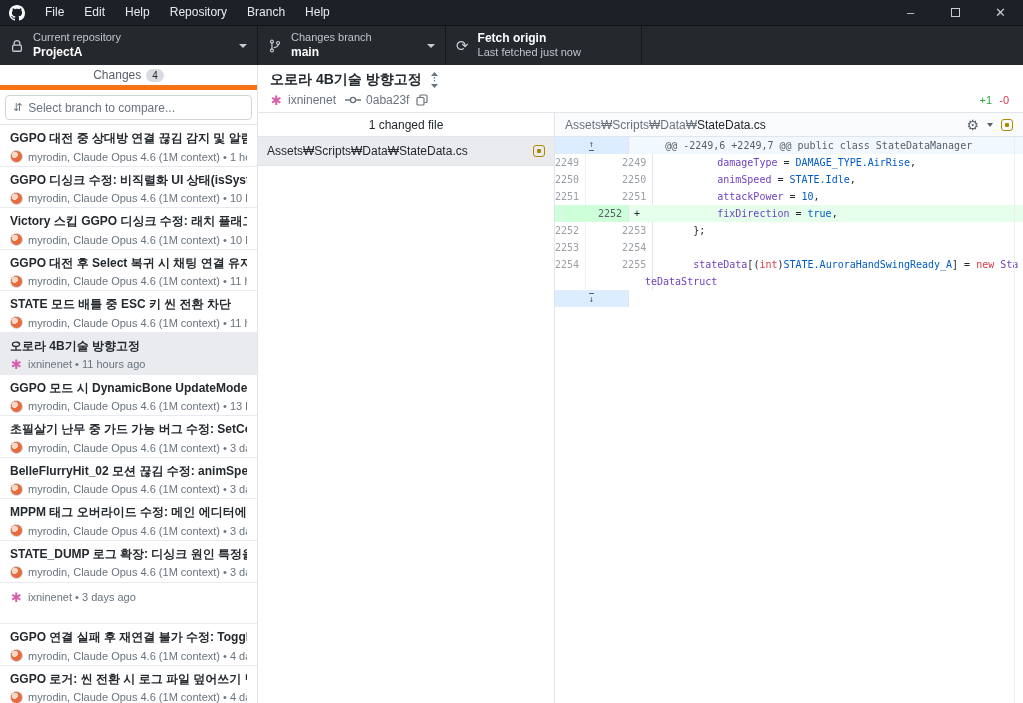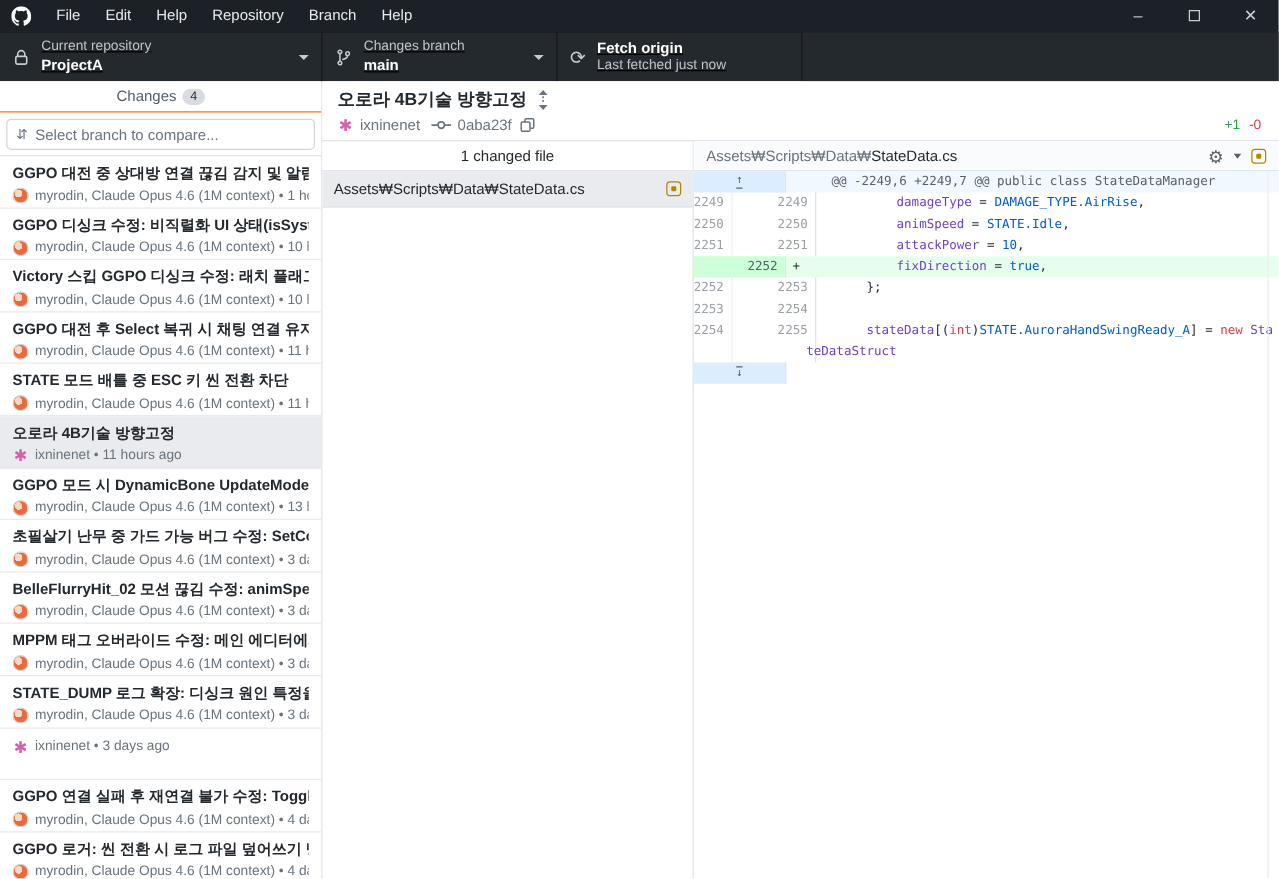--- a/index.html
+++ b/index.html
@@ -11,35 +11,35 @@
   .gh-logo { width:16px; height:16px; margin:0 10px 0 9px; flex:none; }
   .menu-item { font-size:12px; padding:0 10px; line-height:25px; color:#e8eaed; cursor:default; }
   .win-controls { margin-left:auto; display:flex; align-items:center; height:25px; }
   .win-btn { width:45px; height:25px; display:flex; align-items:center; justify-content:center; color:#c9ccd1; font-size:13px; }
   .win-max-box { width:9px; height:9px; border:1px solid #c9ccd1; display:inline-block; }
 
   
   .toolbar { height:40px; background:#24292e; display:flex; border-top:1px solid #101417; }
   .tool-section { display:flex; align-items:center; padding:0 10px; border-right:1px solid #15191d; position:relative; }
   .tool-section .ticon { color:#c6cbd1; margin-right:9px; flex:none; display:flex; }
-  .ttext { line-height:1.25;text-decoration:underline; }
+  .ttext { line-height:1.25; }
   .tlabel { font-size:11px; color:#c0c5cb; }
   .tvalue { font-size:12px; color:#fff; font-weight:bold; }
   .caret-down { width:0; height:0; border-left:4px solid transparent; border-right:4px solid transparent;
                 border-top:4px solid #c6cbd1; margin-left:auto; }
   .sec-repo { width:258px; } .sec-branch { width:188px; } .sec-fetch { width:196px; }
   .toolbar-rest { flex:1; background:#24292e; }
 
   
   .app-body { display:flex; height:638px; }
   .sidebar { width:258px; flex:none; border-right:1px solid #e1e4e8; display:flex; flex-direction:column; background:#fff; }
   .main { flex:1; display:flex; flex-direction:column; min-width:0; }
 
   
-  .tabs { display:flex; height:25px; border-bottom:1px solid #f97316; }
+  .tabs { display:flex; height:25px; border-bottom:5px solid #f97316; }
   .tab { flex:1; display:flex; align-items:center; justify-content:center; font-size:12px; color:#586069; gap:5px; position:relative; }
   .tab.active { color:#24292e; font-weight:bold; }
   .tab.active::after { content:""; position:absolute; left:0; right:0; bottom:-1px; height:2px; background:#0366d6; }
   .tab-badge { background:#d8dce1; color:#24292e; font-size:10px; border-radius:8px; padding:1px 6px; font-weight:normal; }
 
   .compare-wrap { padding:5px 5px 4px 5px; border-bottom:1px solid #e1e4e8; }
   .compare-input { width:100%; height:25px; border:1px solid #d1d5da; border-radius:4px; display:flex; align-items:center;
                    padding:0 7px; gap:6px; background:#fff; }
   .compare-icon { color:#6a737d; font-size:11px; }
   .compare-ph { font-size:12px; color:#6a737d; }

